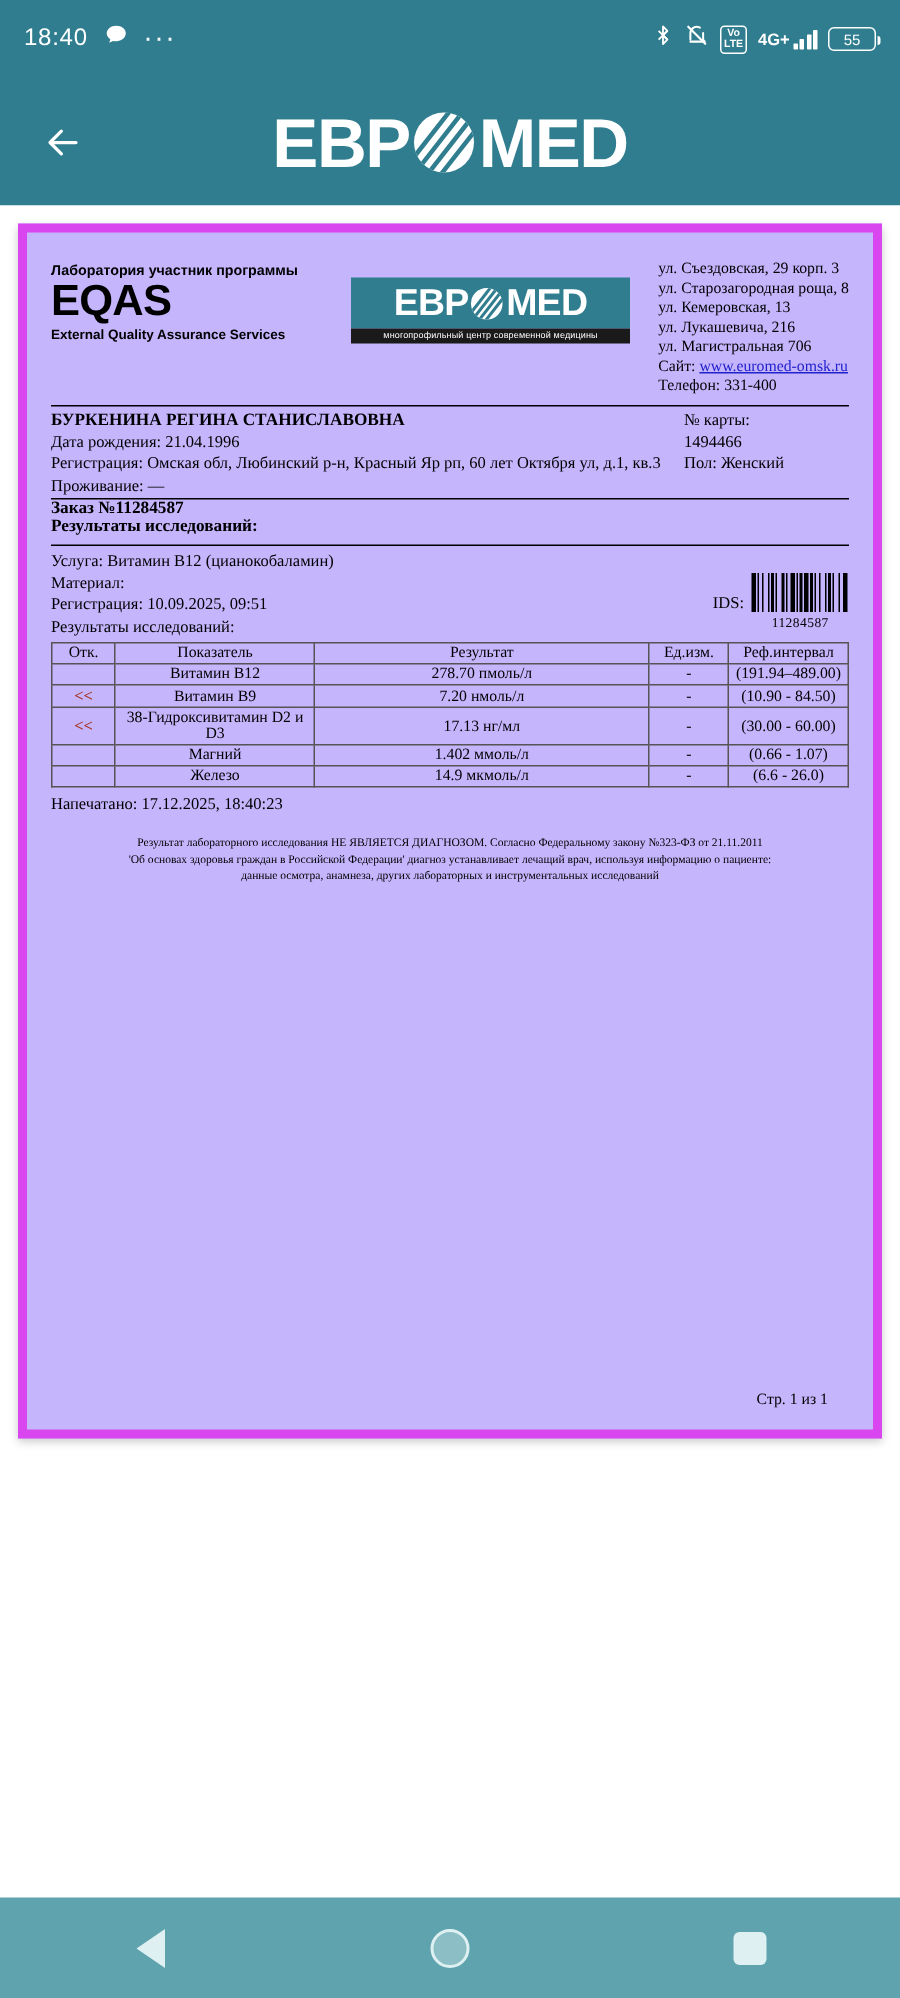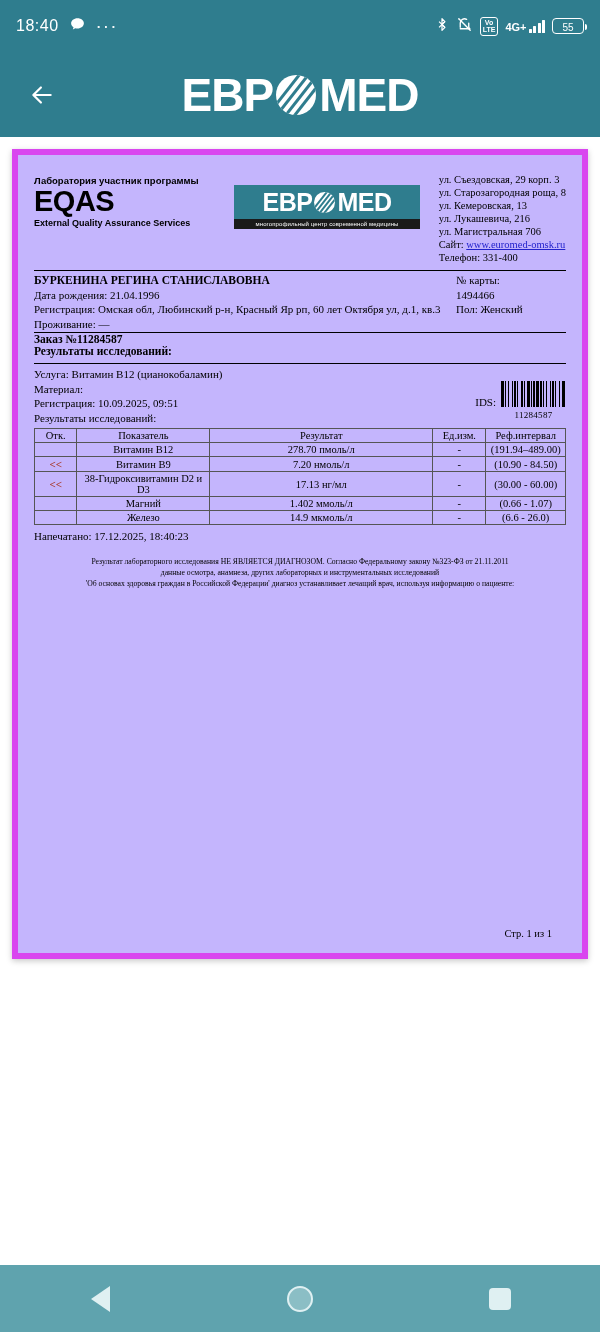--- a/index.html
+++ b/index.html
@@ -396,22 +396,22 @@
             <td class="c-un">-</td>
             <td class="c-ref">(6.6 - 26.0)</td>
           </tr>
         </tbody>
     </table>
 
     <div class="perf">Напечатано: 17.12.2025, 18:40:23</div>
 
     <div class="disclaimer">
       <div>Результат лабораторного исследования НЕ ЯВЛЯЕТСЯ ДИАГНОЗОМ. Согласно Федеральному закону №323-ФЗ от 21.11.2011</div>
+      <div>'Об основах здоровья граждан в Российской Федерации' диагноз устанавливает лечащий врач, используя информацию о пациенте:</div>
       <div>данные осмотра, анамнеза, других лабораторных и инструментальных исследований</div>
-      <div>'Об основах здоровья граждан в Российской Федерации' диагноз устанавливает лечащий врач, используя информацию о пациенте:</div>
     </div>
 
     <div class="pagenum">Стр. 1 из 1</div>
   </div>
 </div>
 
 <div class="navbar">
   <div class="nb">
       <span class="nav-tri"></span>
     </div>

